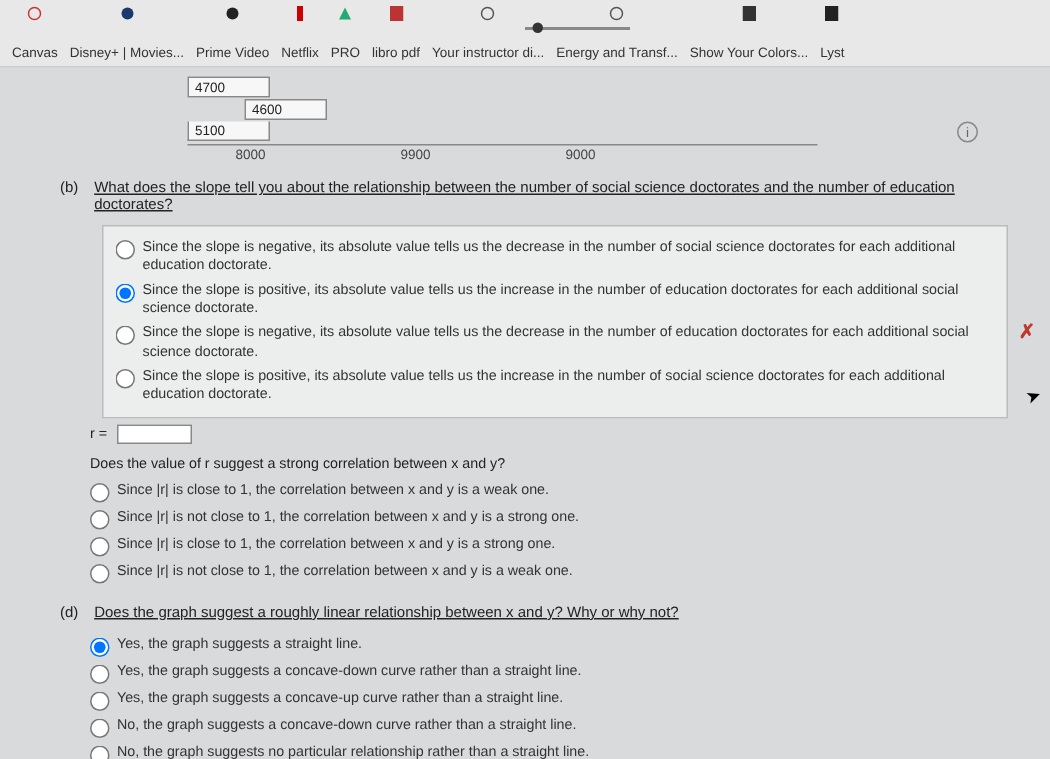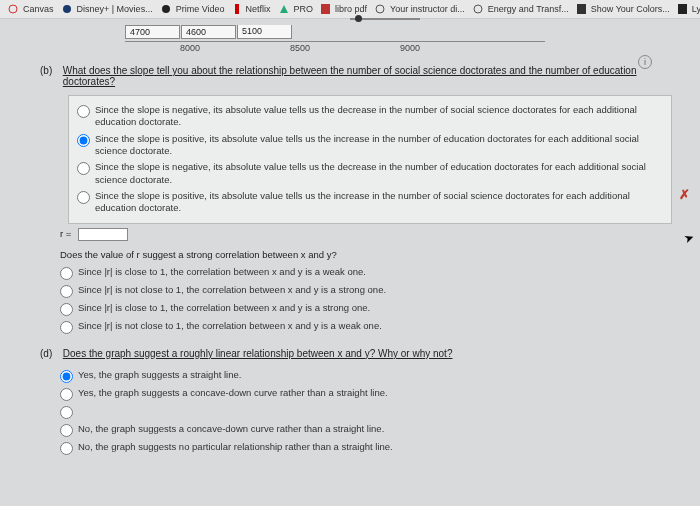--- a/index.html
+++ b/index.html
@@ -16,28 +16,28 @@
   .bookmark-bar {
     display: flex;
     align-items: center;
     gap: 8px;
     padding: 4px 8px;
     background: #e8e8e8;
     border-bottom: 1px solid #ccc;
     font-size: 9px;
     white-space: nowrap;
   }
-  .bm { display: inline-flex; align-items: center; gap: 5px; cursor: pointer; color: #333; }
+  .bm { display: inline-flex; align-items: center; gap: 16px; cursor: pointer; color: #333; flex-direction: column; }
   .bm svg { flex-shrink: 0; }
   .content {
     padding: 6px 28px 10px 40px;
     position: relative;
   }
   .plot-box { border:1px solid #888; width: 55px; padding:1px 4px; font-size:9px; background:#f7f7f7;}
-  .plot-first { display:flex; flex-direction:row; gap:1px; margin-left:85px; margin-bottom:2px; }
+  .plot-first { display:flex; flex-direction:column; gap:1px; margin-left:85px; margin-bottom:2px; }
   .xaxis { margin-left: 85px; display:flex; gap: 90px; font-size:9px; color:#444; border-top:1px solid #888; width:420px; padding-top:1px; margin-bottom: 8px;}
   .xaxis span { position:relative; }
   .slider-track { position:absolute; top:18px; left:350px; width:70px; height:2px; background:#888;}
   .slider-dot { position:absolute; top:15px; left:355px; width:7px; height:7px; border-radius:50%; background:#333;}
   .info-icon { position:absolute; right:48px; top:36px; width:14px; height:14px; border:1px solid #888; border-radius:50%; text-align:center; line-height:12px; font-size:9px; color:#666;}
   .part { margin: 12px 0 8px 0; font-size: 10px; color:#222; }
   .part-label { display:inline-block; width: 20px; vertical-align: top;}
   .q-text { display:inline-block; width: calc(100% - 24px); vertical-align: top; text-decoration: underline; }
   .opt-group { border:1px solid #bbb; padding:6px 8px; margin-left: 28px; margin-top:4px; background:#f1f1f1cc; }
   .opt { display:flex; align-items:flex-start; gap:5px; padding:2px 0; font-size:9.5px; color:#333; line-height:1.3;}
@@ -113,28 +113,28 @@
       <span>Lyst</span>
     </span>
 </div>
 
 <div class="slider-track"></div>
 <div class="slider-dot"></div>
 
 <div class="content">
   <div class="plot-first">
     <div class="plot-box">4700</div>
-    <div style="display:flex; gap:0;">
+    <div style="display:flex; gap:0;margin-left:38px;">
       <div class="plot-box">4600</div>
     </div>
     <div class="plot-box" style="border-top:none">5100</div>
   </div>
   <div class="xaxis">
-    <span style="margin-left:55px">8000</span>
-    <span>8500</span>
+    <span style="margin-left:32px">8000</span>
+    <span>9900</span>
     <span>9000</span>
   </div>
   <div class="info-icon">i</div>
 
   <div class="part">
     <span class="part-label">(b)</span>
     <span class="q-text">What does the slope tell you about the relationship between the number of social science doctorates and the number of education doctorates?</span>
   </div>
   <div class="opt-group">
     <label class="opt">
@@ -189,20 +189,21 @@
     <label class="opt">
         <input type="radio" name="d" checked="" style="">
         <span>Yes, the graph suggests a straight line.</span>
       </label>
     <label class="opt">
         <input type="radio" name="d" style="">
         <span>Yes, the graph suggests a concave-down curve rather than a straight line.</span>
       </label>
     <label class="opt">
         <input type="radio" name="d" style="">
+        <span>Yes, the graph suggests a concave-up curve rather than a straight line.</span>
       </label>
     <label class="opt">
         <input type="radio" name="d" style="">
         <span>No, the graph suggests a concave-down curve rather than a straight line.</span>
       </label>
     <label class="opt">
         <input type="radio" name="d" style="">
         <span>No, the graph suggests no particular relationship rather than a straight line.</span>
       </label>
 

